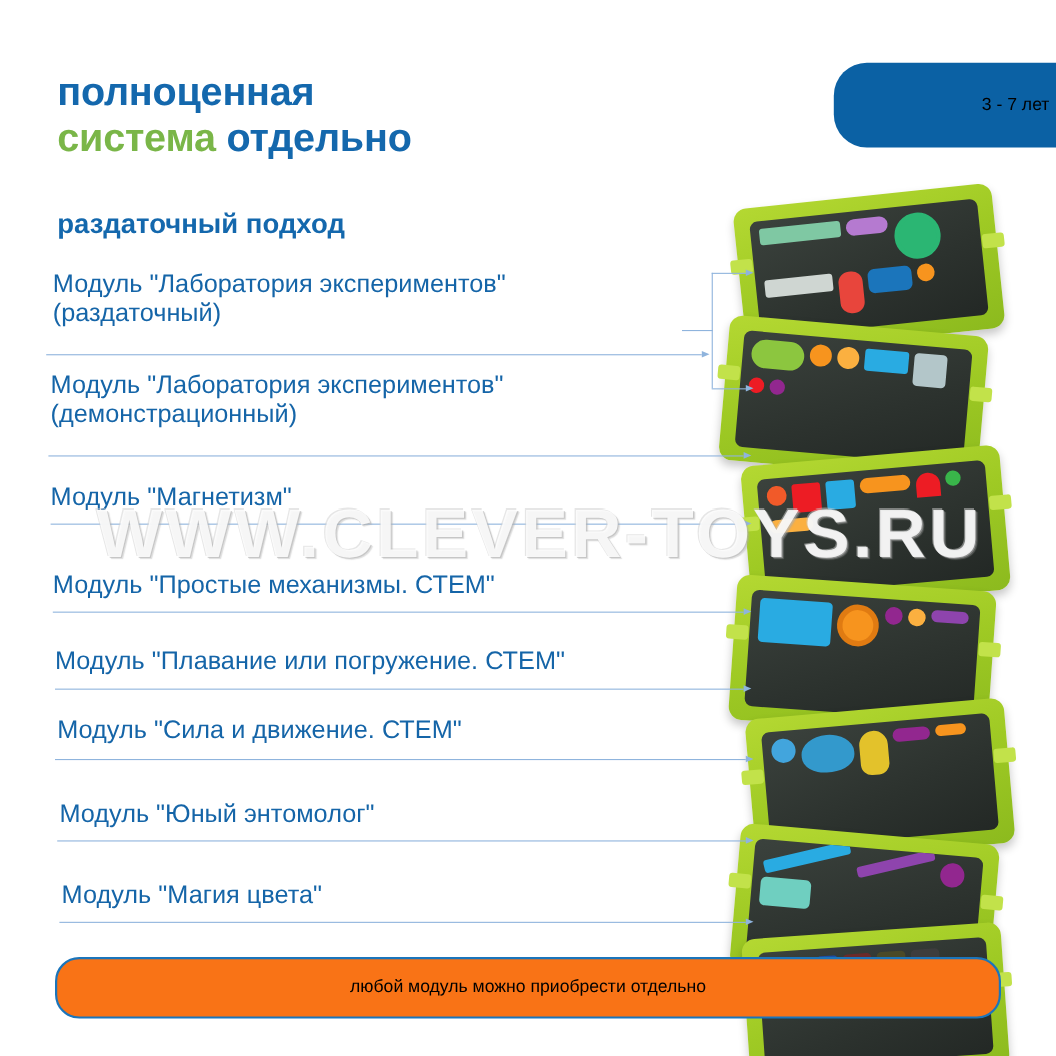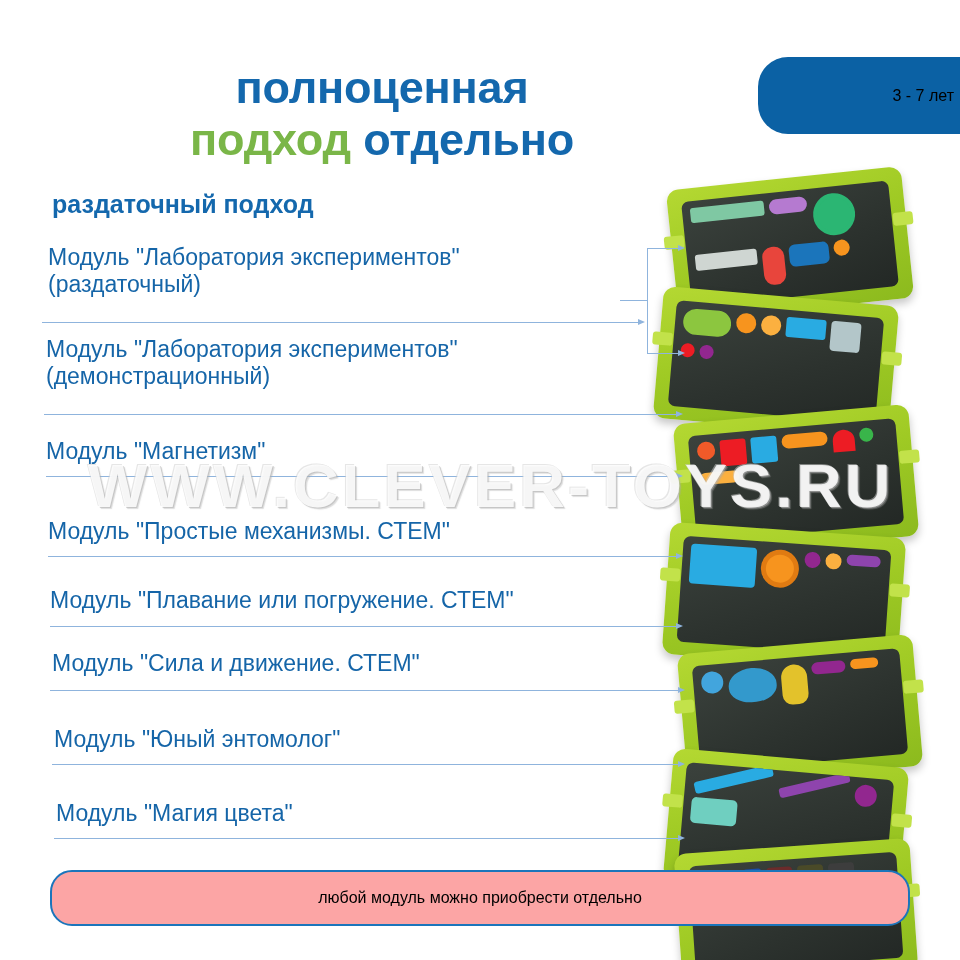--- a/index.html
+++ b/index.html
@@ -38,26 +38,25 @@
   }
 
   
   .headline {
     position: absolute;
     left: 52px;
     top: 62px;
     width: 660px;
   }
   .headline-line {
-    font-size: 45px;
+    font-size: 36px;
     font-weight: bold;
     line-height: 1.16;
     letter-spacing: -0.2px;
     white-space: nowrap;
-    text-align: center;
   }
   .hl-blue  { color: #1468ad; }
   .hl-green { color: #7ab648; }
   .subhead {
     position: absolute;
     left: 52px;
     top: 190px;
     font-size: 25px;
     font-weight: bold;
     color: #1468ad;
@@ -209,21 +208,21 @@
 
   
   .footer-banner {
     position: absolute;
     left: 50px;
     top: 870px;
     width: 860px;
     height: 56px;
     border: 2px solid #1b75bb;
     border-radius: 22px;
-    background: #fca5a5;
+    background: #f97316;
     display: flex;
     align-items: center;
     justify-content: center;
     box-sizing: border-box;
   }
 </style>
 </head>
 <body>
 
 <div class="page">
@@ -303,21 +302,21 @@
         <div class="itm" style="width:26px;height:34px;background:#6b2b2b;border-radius:4px;"></div>
         <div class="itm" style="width:26px;height:34px;background:#4a4a28;border-radius:4px;"></div>
         <div class="itm" style="width:26px;height:34px;background:#3d3d3d;border-radius:4px;"></div>
       </div>
     </div>
 
   </div>
 
   <div class="headline">
     <div class="headline-line hl-blue">полноценная</div>
-    <div class="headline-line"><span class="hl-green">подход</span><span class="hl-blue"> отдельно</span></div>
+    <div class="headline-line"><span class="hl-green">система</span><span class="hl-blue"> отдельно</span></div>
   </div>
   <div class="subhead">раздаточный подход</div>
 
   <div class="age-badge">
     <span>3 - 7 лет</span>
   </div>
 
   <div class="modules">
 
     <div class="module-row">

